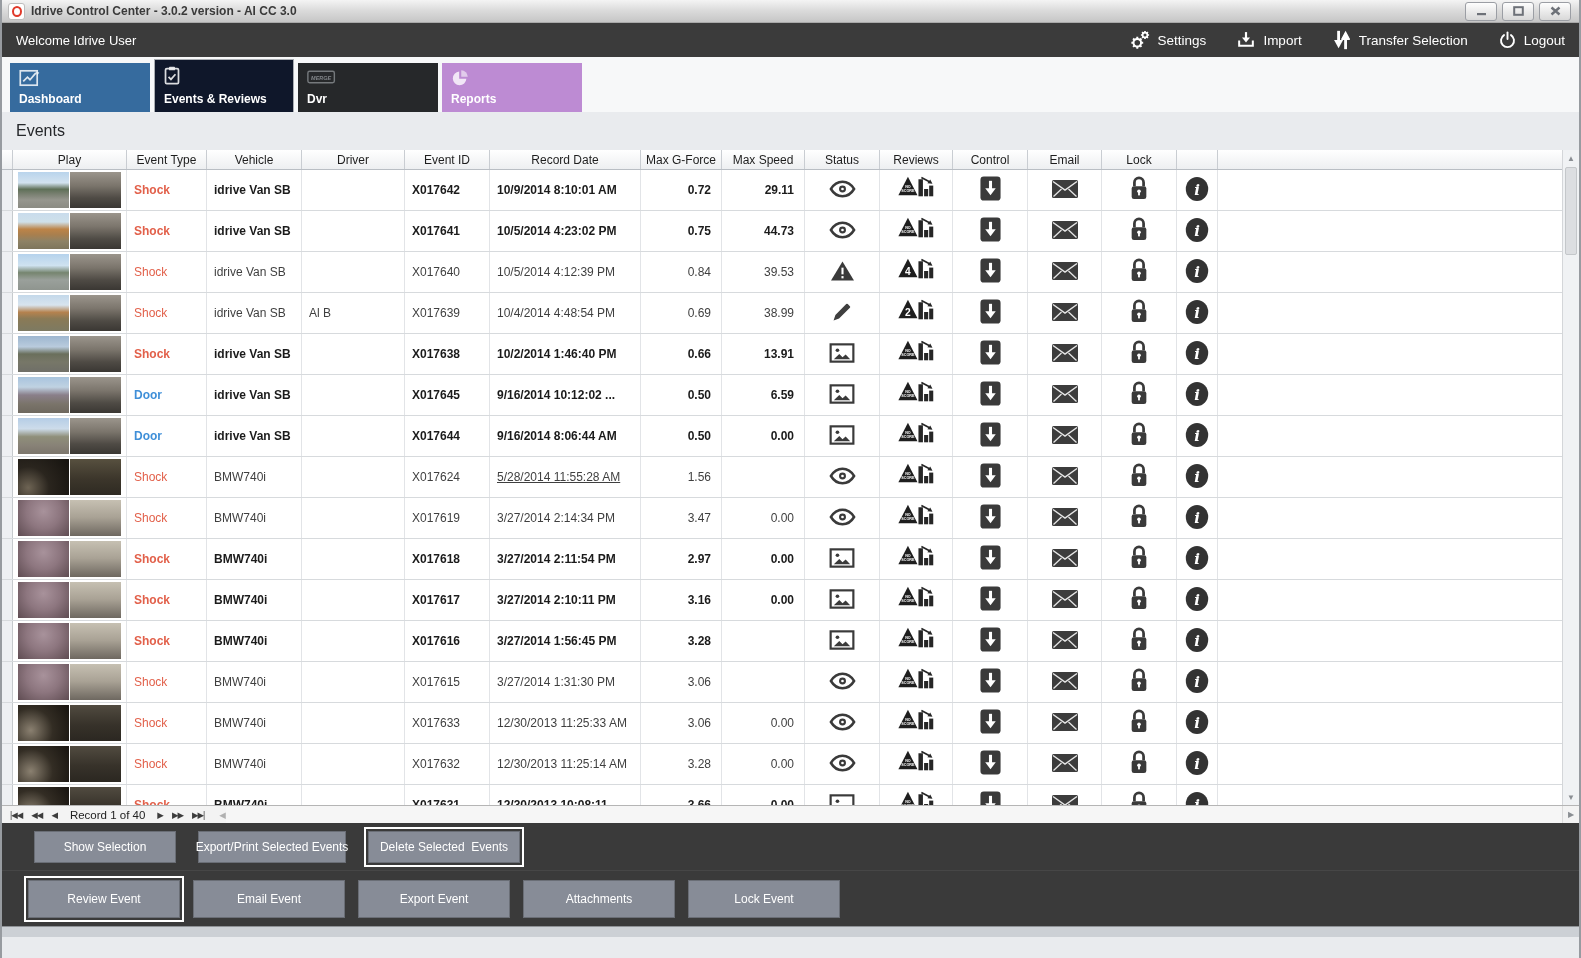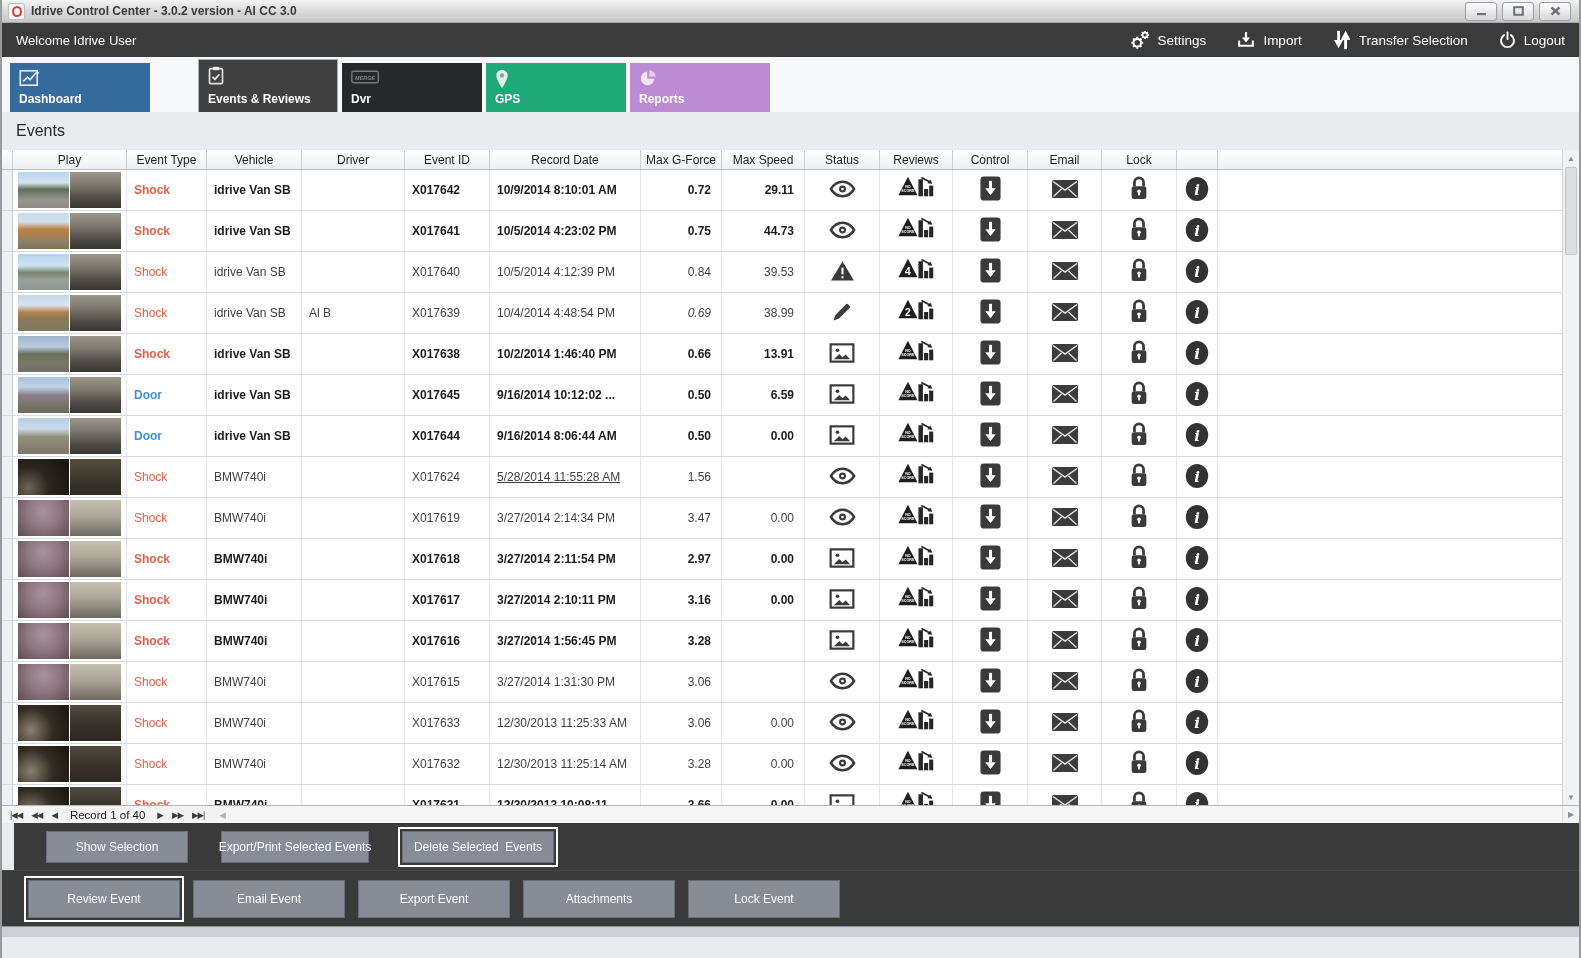--- a/index.html
+++ b/index.html
@@ -80,21 +80,21 @@
 
   
   .navstrip{height:18px;background:#f3f3f3;border-top:1px solid #b5b5b5;box-sizing:border-box;display:flex;align-items:center;padding-left:8px;font-size:11px;color:#222;}
   .navbtn{color:#3c3c3c;font-size:8.5px;margin-right:9px;cursor:pointer;letter-spacing:-1px;}
   .navlabel{margin:0 12px 0 4px;font-size:11.5px;}
   .hdim{color:#b0b0b0;font-size:8.5px;margin-left:6px;}
   .htrack{flex:1 1 auto;height:100%;background:#f6f6f6;}
   .harrow{width:16px;height:100%;display:flex;align-items:center;justify-content:center;color:#8a8e93;font-size:8px;border-left:1px solid #dcdcdc;cursor:pointer;}
 
   
-  .footA{height:47px;background:#3a3a3a;display:flex;align-items:center;padding-left:32px;gap:33px;box-sizing:border-box;margin-left:12px;}
+  .footA{height:47px;background:#3a3a3a;display:flex;align-items:center;padding-left:32px;gap:22px;box-sizing:border-box;}
   .footB{height:56px;background:#3a3a3a;border-top:1px solid #464646;display:flex;align-items:center;padding-left:26px;gap:13px;box-sizing:border-box;}
   .fbtn{background:#878c97;border:1px solid #6a6e76;color:#fff;font-size:12px;display:flex;align-items:center;justify-content:center;cursor:pointer;white-space:pre;}
   .footA .fbtn{height:30px;}
   .footB .fbtn{height:36px;width:150px;}
   .fbtn.w1{width:140px;}.fbtn.w2{width:146px;}.fbtn.w3{width:150px;}
   .fbtn.focused{outline:2px solid #fff;outline-offset:2px;}
   .bottomstrip{height:11px;background:#ccd0d5;border-top:1px solid #8f9296;box-sizing:border-box;}
 </style>
 </head>
 <body>
@@ -177,41 +177,34 @@
 
   <div class="tabstrip">
       <div class="tab" style="background: rgb(54, 107, 158);">
         <div class="ticon"><svg width="22" height="18" viewBox="0 0 26 20">
             <rect x="1.5" y="1.5" width="20" height="17" fill="none" stroke="rgba(255,255,255,.9)" stroke-width="2"></rect>
             <path d="M5 14l5-5 3 3 7-8" fill="none" stroke="rgba(255,255,255,.9)" stroke-width="2"></path>
             <path d="M20 2.5l4 1-2.5 3.4z" fill="rgba(255,255,255,.9)"></path>
           </svg></div>
         <div class="tlabel">Dashboard</div>
       </div>
-      <div class="tab active" style="background: #404040; margin-left: 44px;">
+      <div class="tab active" style="background: #0f172a;">
         <div class="ticon"><svg width="16" height="19" viewBox="0 0 18 22">
             <rect x="1.5" y="3" width="15" height="17.5" rx="1.5" fill="none" stroke="rgba(255,255,255,.92)" stroke-width="2"></rect>
             <rect x="5.5" y="1" width="7" height="4" rx="1" fill="rgba(255,255,255,.92)"></rect>
             <path d="M5 12.5l2.8 3 5.2-6" fill="none" stroke="rgba(255,255,255,.92)" stroke-width="2"></path>
           </svg></div>
         <div class="tlabel">Events &amp; Reviews</div>
       </div>
       <div class="tab" style="background: rgb(38, 40, 42);">
         <div class="ticon"><svg width="30" height="16" viewBox="0 0 34 18">
             <rect x="1" y="2.5" width="30" height="13" rx="2" fill="none" stroke="#7c8084" stroke-width="1.6"></rect>
             <text x="16" y="12.3" text-anchor="middle" font-size="6.2" font-style="italic" font-weight="bold" fill="#8a8e92" font-family="Liberation Sans,sans-serif">MERGE</text>
           </svg></div>
         <div class="tlabel">Dvr</div>
-      </div>
-      <div class="tab" style="background: rgb(31, 168, 120);">
-        <div class="ticon"><svg width="14" height="20" viewBox="0 0 16 23">
-            <path d="M8 1a6.6 6.6 0 0 0-6.6 6.6C1.4 12.4 8 22 8 22s6.6-9.6 6.6-14.4A6.6 6.6 0 0 0 8 1z" fill="rgba(255,255,255,.92)"></path>
-            <circle cx="8" cy="7.6" r="2.6" fill="rgba(0,0,0,.35)"></circle>
-          </svg></div>
-        <div class="tlabel">GPS</div>
       </div>
       <div class="tab" style="background: rgb(189, 139, 211);">
         <div class="ticon"><svg width="18" height="18" viewBox="0 0 22 22">
             <path d="M10 3.2A8.3 8.3 0 1 0 18.8 12H10z" fill="rgba(255,255,255,.85)"></path>
             <path d="M12.5 1.5a8.3 8.3 0 0 1 8 8h-8z" fill="rgba(255,255,255,.6)"></path>
           </svg></div>
         <div class="tlabel">Reports</div>
       </div>
     </div>
 
@@ -437,21 +430,21 @@
             <div class="thumb t4">
               <div class="l"></div>
               <div class="r cabA"></div>
             </div>
           </div>
           <div class="td cl etype" style="width: 80px; color: rgb(226, 96, 74);">Shock</div>
           <div class="td cl" style="width: 95px;">idrive Van SB</div>
           <div class="td cl" style="width: 103px;">Al B</div>
           <div class="td cl" style="width: 85px;">X017639</div>
           <div class="td cl" style="width: 151px;">10/4/2014 4:48:54 PM</div>
-          <div class="td cr" style="width: 81px; font-style: italic;">0.69</div>
+          <div class="td cr" style="width: 81px;">0.69</div>
           <div class="td cr" style="width: 83px;">38.99</div>
           <div class="td cc" style="width: 75px;">
             <span><svg width="22" height="22" viewBox="0 0 24 24">
                 <path d="M2.8 21.2l2-6L16.6 3.4a1.2 1.2 0 0 1 1.7 0l2.3 2.3a1.2 1.2 0 0 1 0 1.7L8.8 19.2z" fill="#3f3f3f"></path>
               </svg></span>
           </div>
           <div class="td cc" style="width: 73px;">
             <span><svg width="37" height="28" viewBox="0 0 38 28">
                 <path d="M10.2 1.5L20 20.5H0.4z" fill="#1e1e1e"></path>
                 <text x="10.2" y="18.2" text-anchor="middle" font-size="10.5" font-weight="bold" fill="#fff" font-family="Liberation Sans,sans-serif">2</text>

